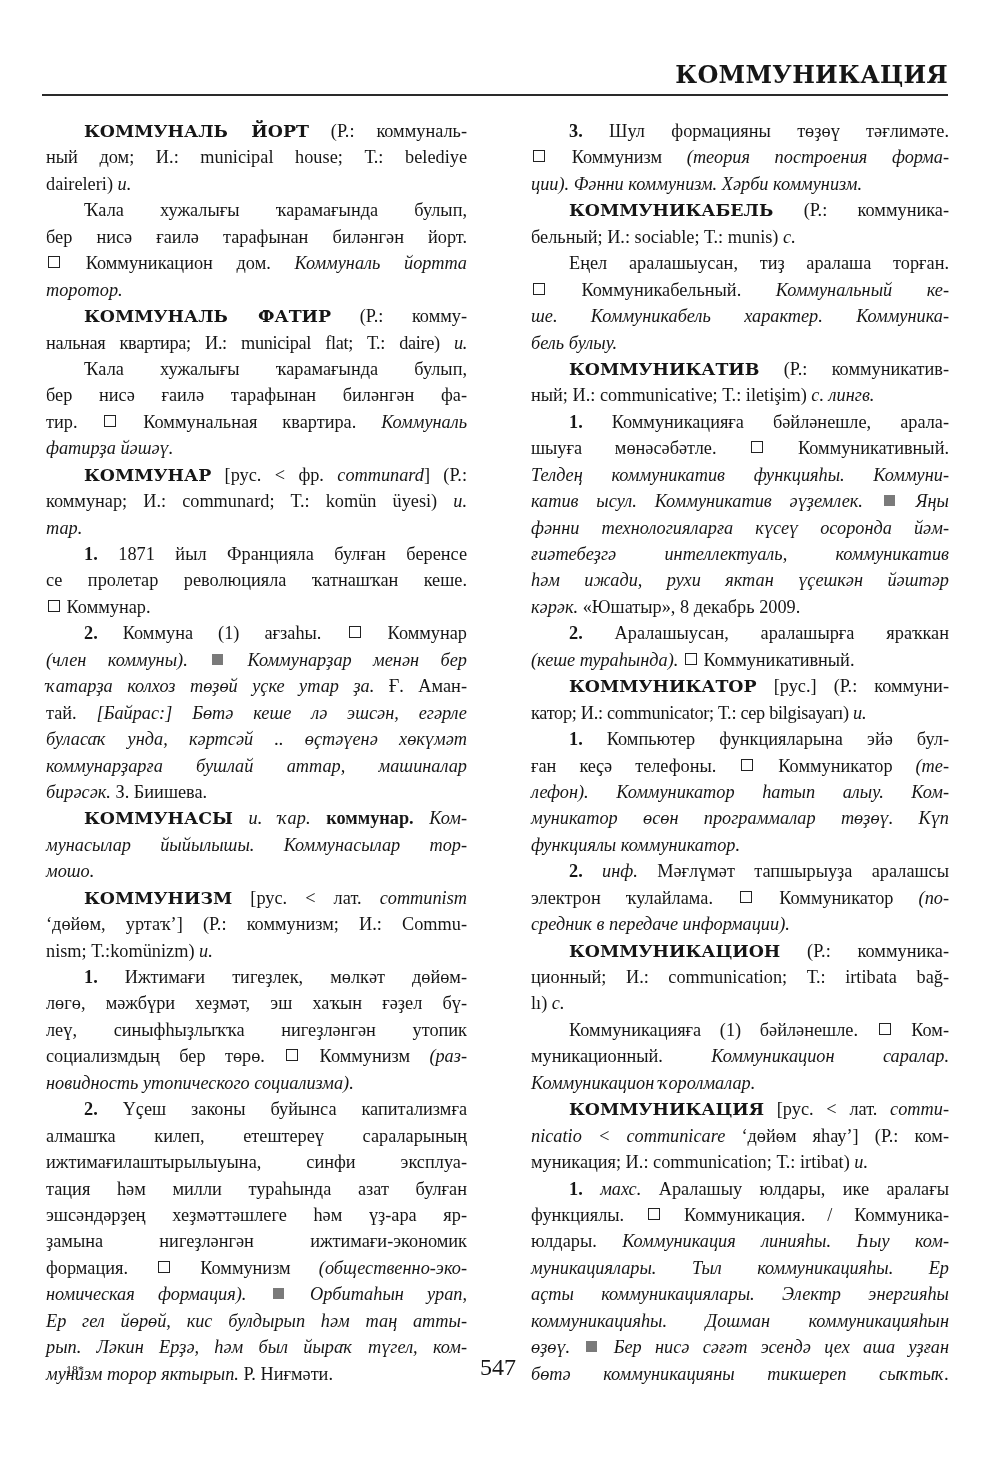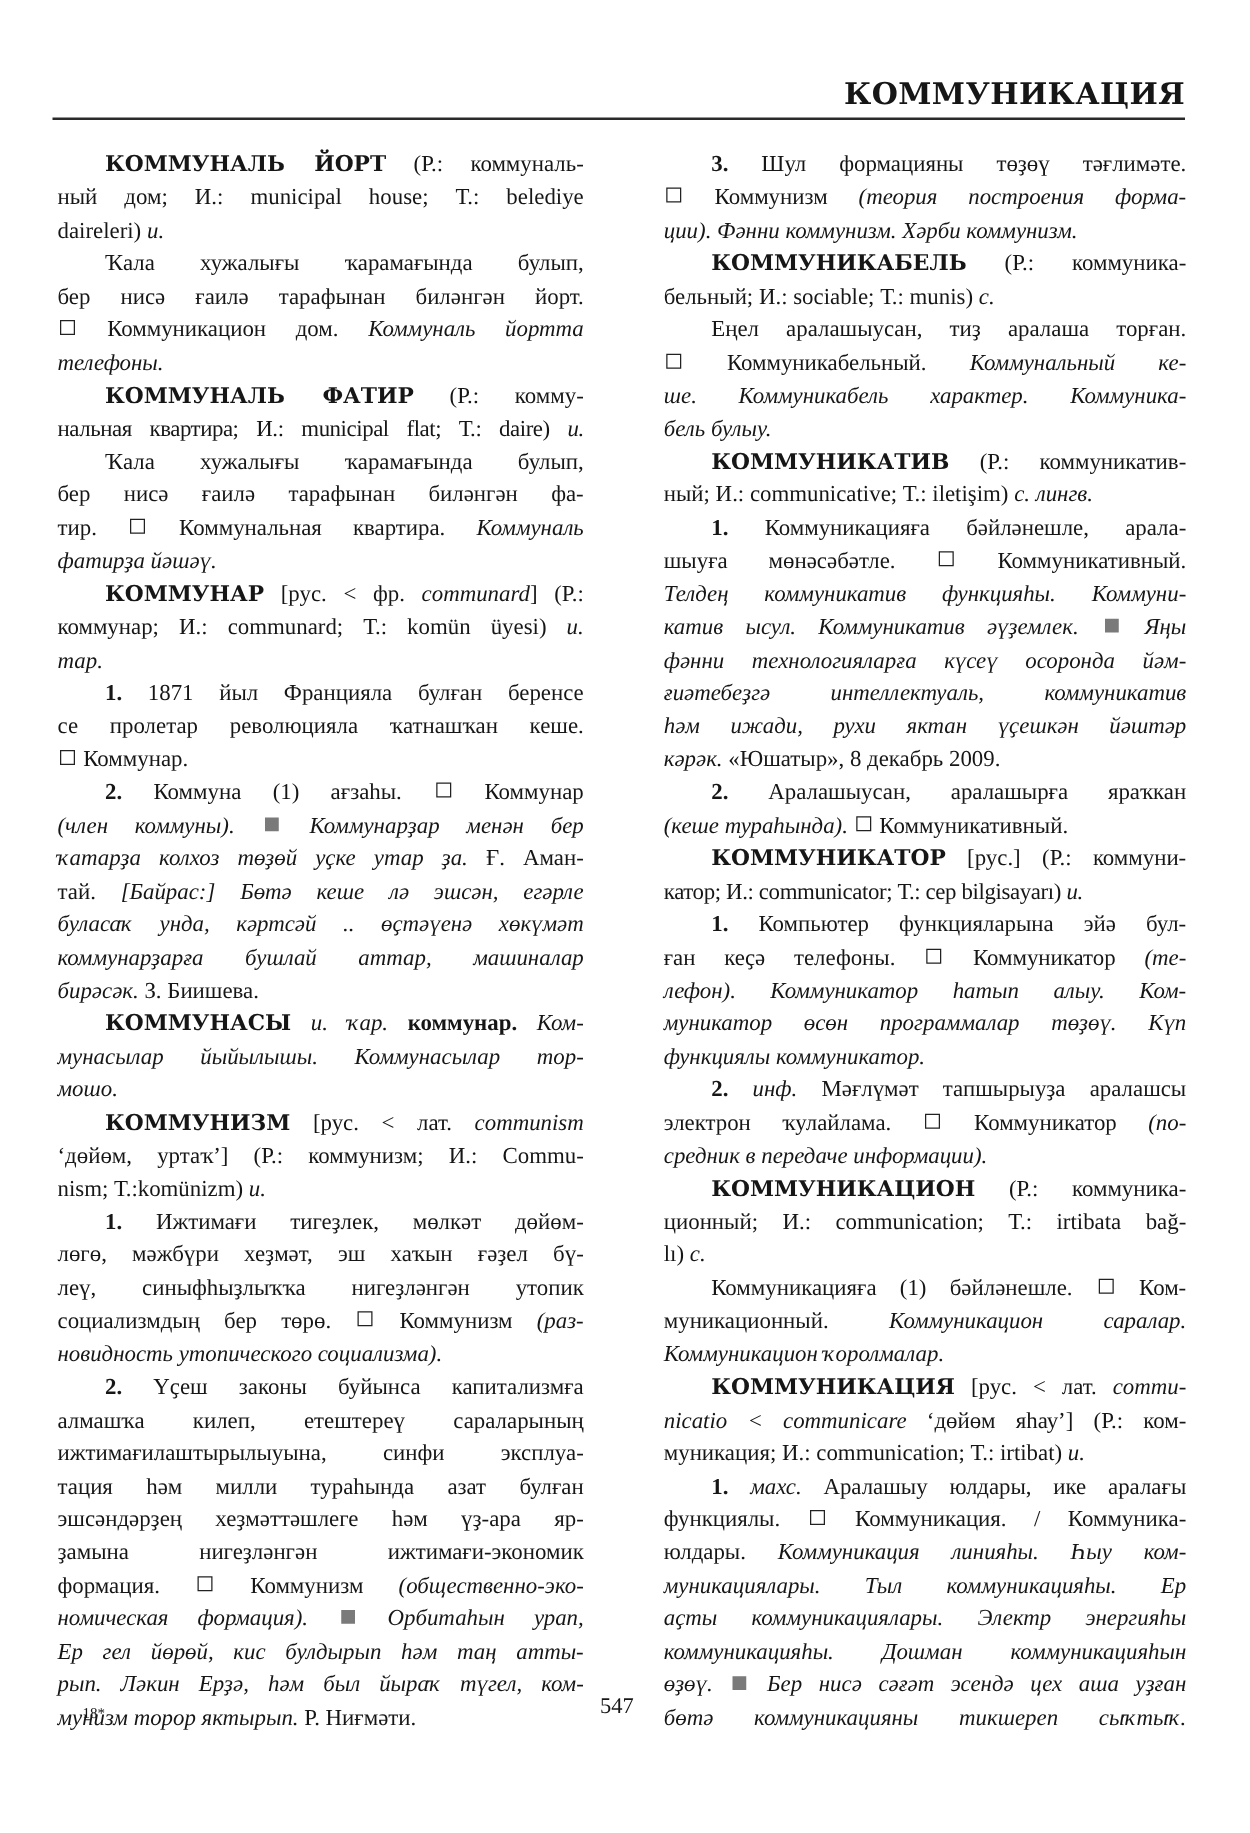--- a/index.html
+++ b/index.html
@@ -14,37 +14,37 @@
   .ln { height: 26.45px; line-height: 26.45px; font-size: 18.3px; white-space: nowrap;
         text-align: justify; text-align-last: justify; overflow: visible;
         font-family: "Liberation Serif", "DejaVu Serif", serif; }
   .ln.last { text-align-last: left; }
   .ln.ind { padding-left: 38px; }
   .b { font-weight: bold; }
   .i { font-style: italic; }
   .hw { font-weight: bold; font-family: "DejaVu Serif", serif; font-size: 17.4px; }
   .sq { display: inline-block; width: 10px; height: 10px; border: 1.3px solid #222; vertical-align: 1px; margin: 0 2px; }
   .fsq { display: inline-block; width: 11px; height: 11px; background: #7a7a7a; vertical-align: 1px; margin: 0 3px; }
-  .page-number { position: absolute; left: 480px; top: 1354px; font-size: 18px; font-family: "Liberation Serif", serif; }
+  .page-number { position: absolute; left: 480px; top: 1354px; font-size: 24px; font-family: "Liberation Serif", serif; }
   .signature { position: absolute; left: 66px; top: 1363px; font-size: 12px; font-family: "Liberation Serif", serif; }
 </style>
 </head>
 <body>
 
 <div class="header-title">КОММУНИКАЦИЯ</div>
 <div class="header-rule"></div>
 
 <div class="col col-left">
   <div class="ln ind" style="white-space: nowrap;"><span class="hw">КОММУНАЛЬ ЙОРТ</span><span> (Р.: коммуналь-</span></div>
   <div class="ln" style="white-space: nowrap;"><span>ный дом; И.: municipal house; Т.: belediye</span></div>
   <div class="ln last" style="white-space: nowrap;"><span>daireleri) </span><span class="i">и.</span></div>
   <div class="ln ind" style="white-space: nowrap;"><span>Ҡала хужалығы ҡарамағында булып,</span></div>
   <div class="ln" style="white-space: nowrap;"><span>бер нисә ғаилә тарафынан биләнгән йорт.</span></div>
   <div class="ln" style="white-space: nowrap;"><span class="sq"></span> <span>Коммуникацион дом. </span><span class="i">Коммуналь йортта</span></div>
-  <div class="ln last i" style="white-space: nowrap;"><span>телефоны.</span></div>
+  <div class="ln last i" style="white-space: nowrap;"><span>торотор.</span></div>
   <div class="ln ind" style="white-space: nowrap;"><span class="hw">КОММУНАЛЬ ФАТИР</span><span> (Р.: комму-</span></div>
   <div class="ln" style="letter-spacing: -0.35px; white-space: nowrap;"><span>нальная квартира; И.: municipal flat; Т.: daire) </span><span class="i">и.</span></div>
   <div class="ln ind" style="white-space: nowrap;"><span>Ҡала хужалығы ҡарамағында булып,</span></div>
   <div class="ln" style="white-space: nowrap;"><span>бер нисә ғаилә тарафынан биләнгән фа-</span></div>
   <div class="ln" style="white-space: nowrap;"><span>тир. </span><span class="sq"></span> <span>Коммунальная квартира. </span><span class="i">Коммуналь</span></div>
   <div class="ln last i" style="white-space: nowrap;"><span>фатирҙа йәшәү.</span></div>
   <div class="ln ind" style="white-space: nowrap;"><span class="hw">КОММУНАР</span><span> [рус. &lt; фр. </span><span class="i">communard</span><span>] (Р.:</span></div>
   <div class="ln" style="white-space: nowrap;"><span>коммунар; И.: communard; Т.: komün üyesi) </span><span class="i">и.</span></div>
   <div class="ln last i" style="white-space: nowrap;"><span>тар.</span></div>
   <div class="ln ind" style="white-space: nowrap;"><span class="b">1.</span><span> 1871 йыл Францияла булған беренсе</span></div>

